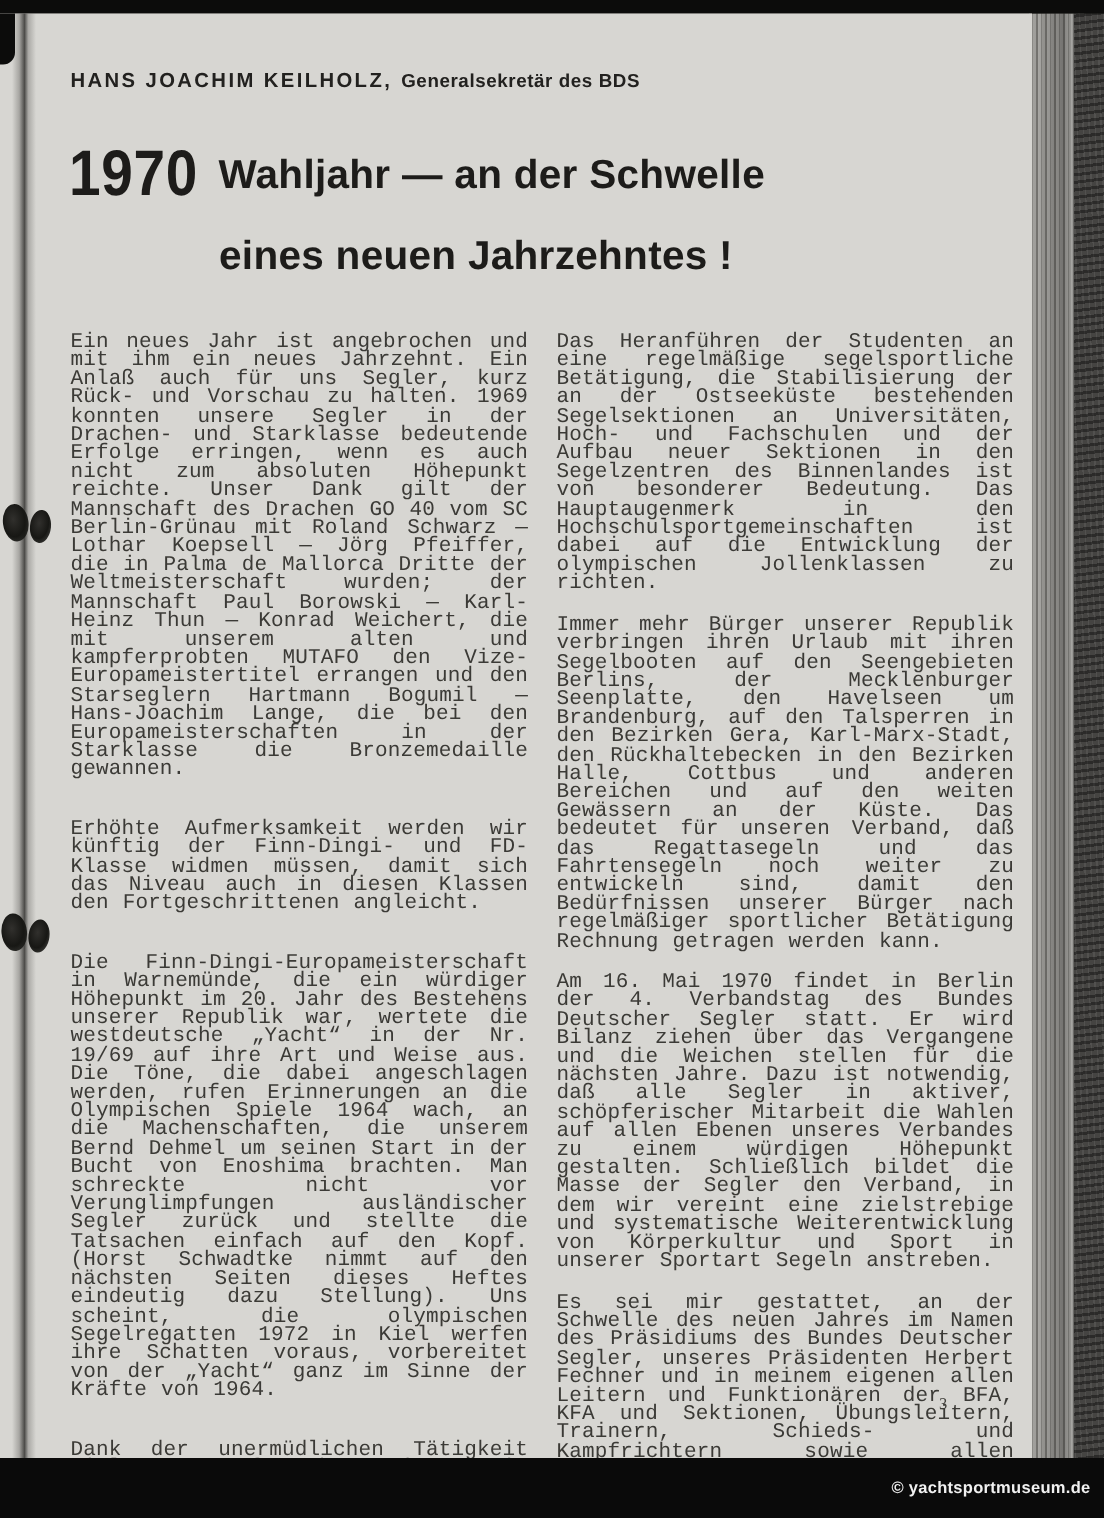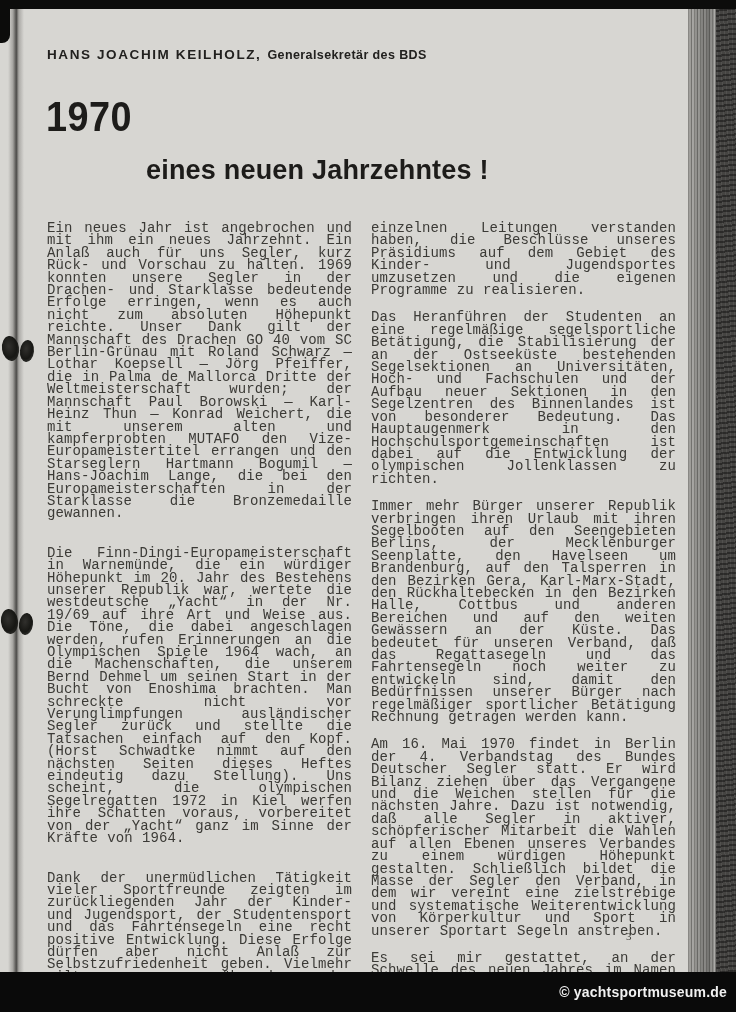--- a/index.html
+++ b/index.html
@@ -68,21 +68,21 @@
   .col-left p{margin-bottom:27px;}
   .col-right p{margin-bottom:15px;}
   .signoff{text-align:right;padding-right:36px;margin-top:14px !important;}
   .page-number{position:absolute;left:626px;top:921px;font-family:"Liberation Serif",serif;font-size:11px;color:#45443f;}
 
   
   .watermark-bar{
     position:absolute;left:0;bottom:0;width:100%;height:40px;background:#0a0a0a;
     display:flex;align-items:center;justify-content:flex-end;padding-right:9px;box-sizing:border-box;
   }
-  .watermark-text{color:#f1f1f1;font-size:14px;font-weight:bold;letter-spacing:0.2px;}
+  .watermark-text{color:#f1f1f1;font-size:11px;font-weight:bold;letter-spacing:0.2px;}
 </style>
 </head>
 <body>
 
 <div class="screenshot">
 
   <div class="backdrop"></div>
   <div class="page-stack"></div>
   <div class="top-edge"></div>
 
@@ -92,31 +92,32 @@
     <div class="hole h1b"></div>
     <div class="hole h2a"></div>
     <div class="hole h2b"></div>
 
     <div class="byline">
       <span class="name">HANS JOACHIM KEILHOLZ,</span><span class="role">Generalsekretär des BDS</span>
     </div>
 
     <div class="title-row">
       <span class="title-year">1970</span>
+      <span class="title-line1">Wahljahr — an der Schwelle</span>
     </div>
     <div class="title-line2">eines neuen Jahrzehntes !</div>
 
     <div class="columns">
       <div class="col col-left">
         <p>Ein neues Jahr ist angebrochen und mit ihm ein neues Jahrzehnt. Ein Anlaß auch für uns Segler, kurz Rück- und Vorschau zu halten. 1969 konnten unsere Segler in der Drachen- und Starklasse bedeutende Erfolge erringen, wenn es auch nicht zum absoluten Höhepunkt reichte. Unser Dank gilt der Mannschaft des Drachen GO 40 vom SC Berlin-Grünau mit Roland Schwarz — Lothar Koepsell — Jörg Pfeiffer, die in Palma de Mallorca Dritte der Weltmeisterschaft wurden; der Mannschaft Paul Borowski — Karl-Heinz Thun — Konrad Weichert, die mit unserem alten und kampferprobten MUTAFO den Vize-Europameistertitel errangen und den Starseglern Hartmann Bogumil — Hans-Joachim Lange, die bei den Europameisterschaften in der Starklasse die Bronzemedaille gewannen.</p>
+        <p>Erhöhte Aufmerksamkeit werden wir künftig der Finn-Dingi- und FD-Klasse widmen müssen, damit sich das Niveau auch in diesen Klassen den Fortgeschrittenen angleicht.</p>
         <p>Die Finn-Dingi-Europameisterschaft in Warnemünde, die ein würdiger Höhepunkt im 20. Jahr des Bestehens unserer Republik war, wertete die westdeutsche „Yacht“ in der Nr. 19/69 auf ihre Art und Weise aus. Die Töne, die dabei angeschlagen werden, rufen Erinnerungen an die Olympischen Spiele 1964 wach, an die Machenschaften, die unserem Bernd Dehmel um seinen Start in der Bucht von Enoshima brachten. Man schreckte nicht vor Verunglimpfungen ausländischer Segler zurück und stellte die Tatsachen einfach auf den Kopf. (Horst Schwadtke nimmt auf den nächsten Seiten dieses Heftes eindeutig dazu Stellung). Uns scheint, die olympischen Segelregatten 1972 in Kiel werfen ihre Schatten voraus, vorbereitet von der „Yacht“ ganz im Sinne der Kräfte von 1964.</p>
         <p>Dank der unermüdlichen Tätigkeit vieler Sportfreunde zeigten im zurückliegenden Jahr der Kinder- und Jugendsport, der Studentensport und das Fahrtensegeln eine recht positive Entwicklung. Diese Erfolge dürfen aber nicht Anlaß zur Selbstzufriedenheit geben. Vielmehr gilt es, während der Wahlversammlungen in den Sektionen, KFA und BFA das Erreichte kritisch zu analysieren. In den Jahressportplänen muß der Entwicklung des Kinder- und Jugendsportes, des Studentensportes, des Fahrtensegelns und des nationalen Regattasportes weiterhin erhöhte Aufmerksamkeit geschenkt werden. Dazu gehört vor allem die weitere Intensivierung des Trainings- und Wettkampfbetriebes. Die III. Kinder- und Jugendspartakiade der DDR vom 20. bis 26. Juli 1970 wird Zeugnis davon ablegen, wie es die</p>
       </div>
       <div class="col col-right">
-        <p>einzelnen Leitungen verstanden haben, die Beschlüsse unseres Präsidiums auf dem Gebiet des Kinder- und Jugendsportes umzusetzen und die eigenen Programme zu realisieren.</p>
         <p>Das Heranführen der Studenten an eine regelmäßige segelsportliche Betätigung, die Stabilisierung der an der Ostseeküste bestehenden Segelsektionen an Universitäten, Hoch- und Fachschulen und der Aufbau neuer Sektionen in den Segelzentren des Binnenlandes ist von besonderer Bedeutung. Das Hauptaugenmerk in den Hochschulsportgemeinschaften ist dabei auf die Entwicklung der olympischen Jollenklassen zu richten.</p>
         <p>Immer mehr Bürger unserer Republik verbringen ihren Urlaub mit ihren Segelbooten auf den Seengebieten Berlins, der Mecklenburger Seenplatte, den Havelseen um Brandenburg, auf den Talsperren in den Bezirken Gera, Karl-Marx-Stadt, den Rückhaltebecken in den Bezirken Halle, Cottbus und anderen Bereichen und auf den weiten Gewässern an der Küste. Das bedeutet für unseren Verband, daß das Regattasegeln und das Fahrtensegeln noch weiter zu entwickeln sind, damit den Bedürfnissen unserer Bürger nach regelmäßiger sportlicher Betätigung Rechnung getragen werden kann.</p>
         <p>Am 16. Mai 1970 findet in Berlin der 4. Verbandstag des Bundes Deutscher Segler statt. Er wird Bilanz ziehen über das Vergangene und die Weichen stellen für die nächsten Jahre. Dazu ist notwendig, daß alle Segler in aktiver, schöpferischer Mitarbeit die Wahlen auf allen Ebenen unseres Verbandes zu einem würdigen Höhepunkt gestalten. Schließlich bildet die Masse der Segler den Verband, in dem wir vereint eine zielstrebige und systematische Weiterentwicklung von Körperkultur und Sport in unserer Sportart Segeln anstreben.</p>
         <p>Es sei mir gestattet, an der Schwelle des neuen Jahres im Namen des Präsidiums des Bundes Deutscher Segler, unseres Präsidenten Herbert Fechner und in meinem eigenen allen Leitern und Funktionären der BFA, KFA und Sektionen, Übungsleitern, Trainern, Schieds- und Kampfrichtern sowie allen Mitgliedern für ihre Mühe und aufopferungsvolle Arbeit im vergangenen Jahr herzlichst zu danken. Ich bin sicher, daß alle aktiven Mitarbeiter unseres Verbandes auch im kommenden Jahrzehnt alles daransetzen werden, die vom 4. Verbandstag des BDS ausgehenden Aufgaben und Perspektiven in die Tat umzusetzen.</p>
         <p class="signoff">Mast- und Schotbruch 1968!</p>
       </div>
     </div>
 
     <div class="page-number">3</div>
     <div class="top-left-corner"></div>

